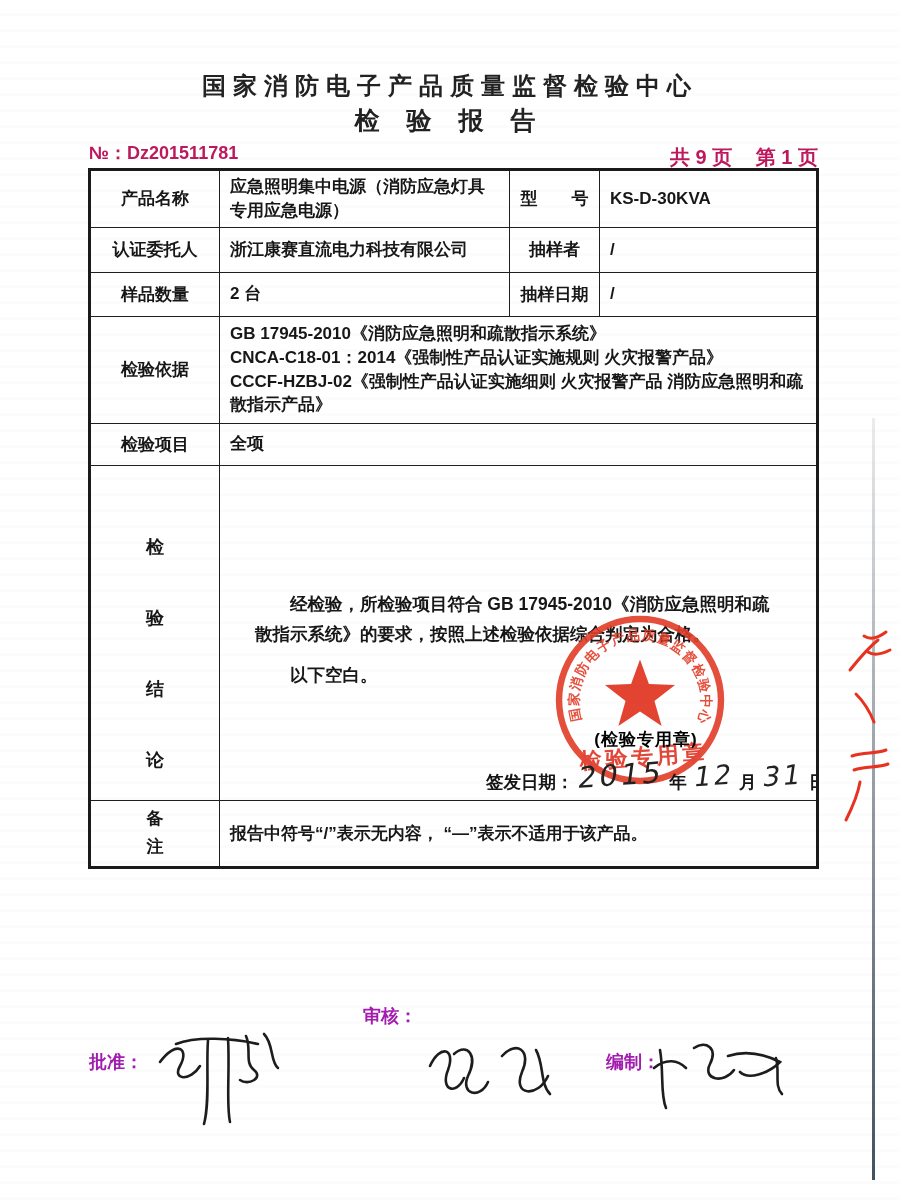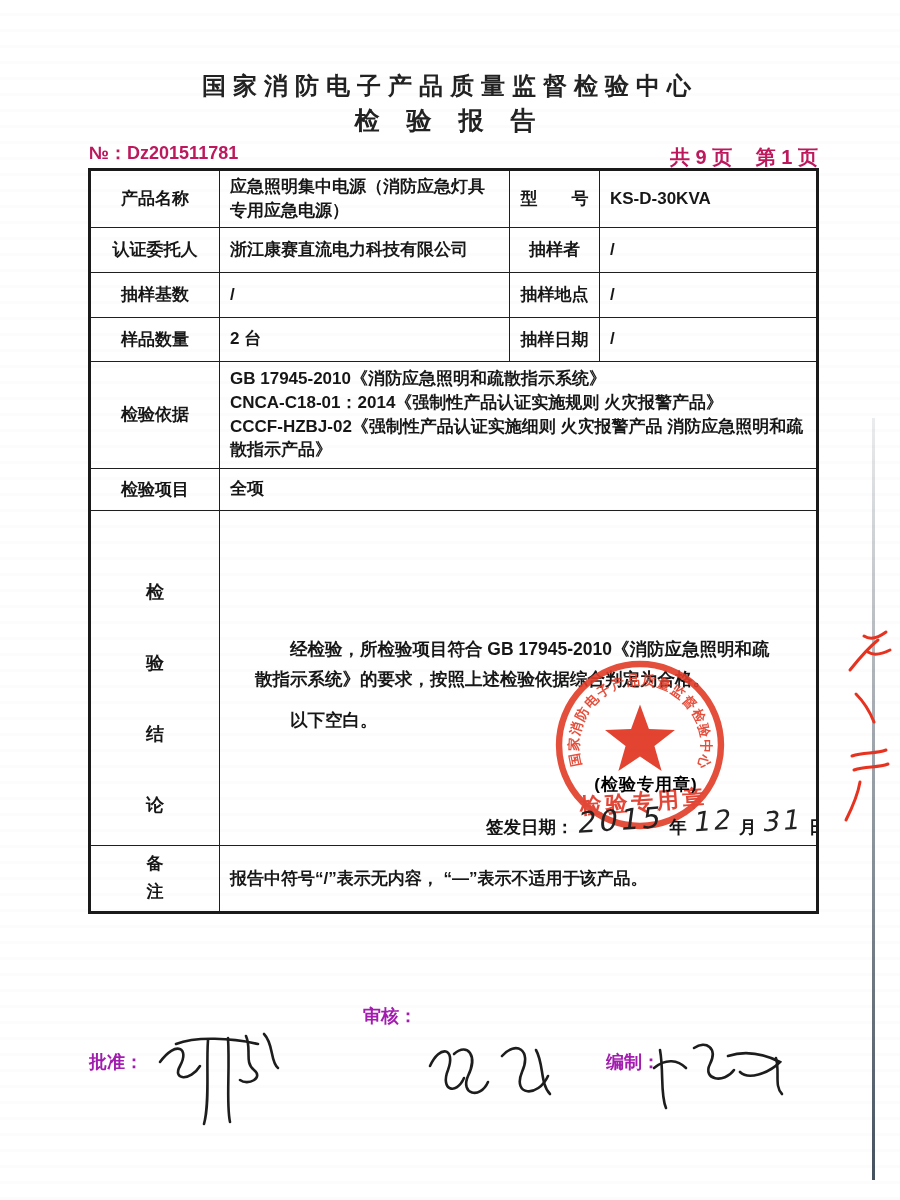--- a/index.html
+++ b/index.html
@@ -105,26 +105,20 @@
     <td class="val">应急照明集中电源（消防应急灯具专用应急电源）</td>
     <td class="lbl">型　　号</td>
     <td class="val">KS-D-30KVA</td>
   </tr>
   <tr style="height:45px">
     <td class="lbl">认证委托人</td>
     <td class="val">浙江康赛直流电力科技有限公司</td>
     <td class="lbl">抽样者</td>
     <td class="val">/</td>
   </tr>
-  <tr style="height:45px">
-    <td class="lbl">抽样基数</td>
-    <td class="val">/</td>
-    <td class="lbl">抽样地点</td>
-    <td class="val">/</td>
-  </tr>
   <tr style="height:44px">
     <td class="lbl">样品数量</td>
     <td class="val">2 台</td>
     <td class="lbl">抽样日期</td>
     <td class="val">/</td>
   </tr>
   <tr style="height:107px">
     <td class="lbl">检验依据</td>
     <td class="val basis-cell" colspan="3">
       <div>GB 17945-2010《消防应急照明和疏散指示系统》</div>

